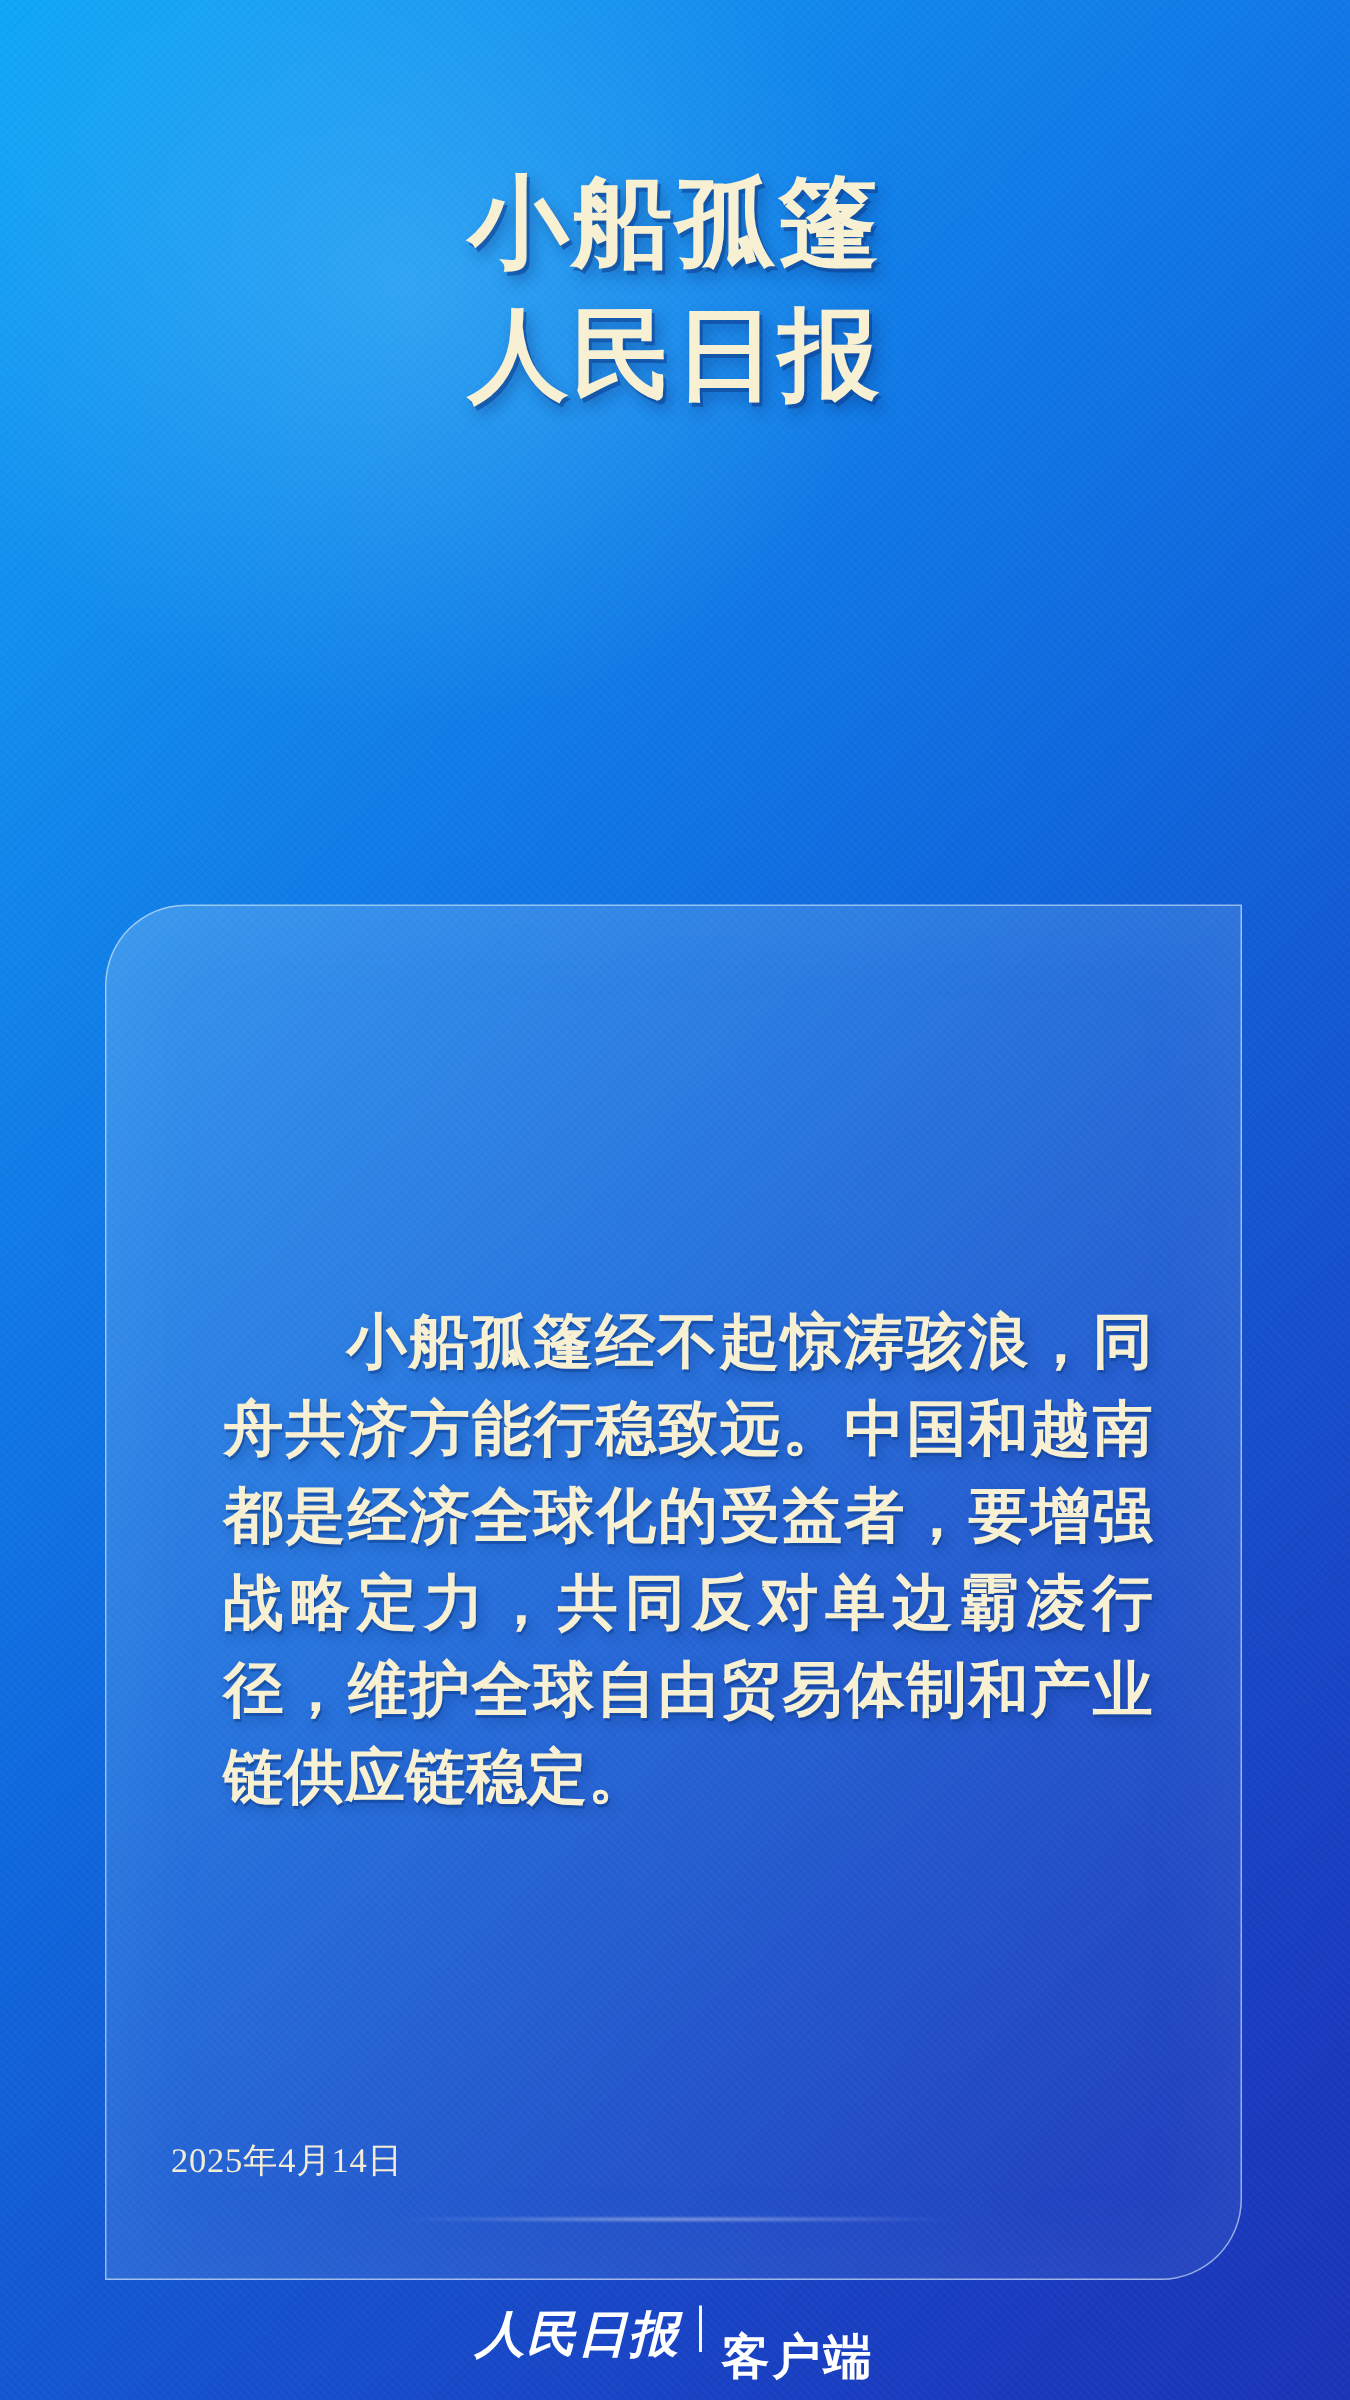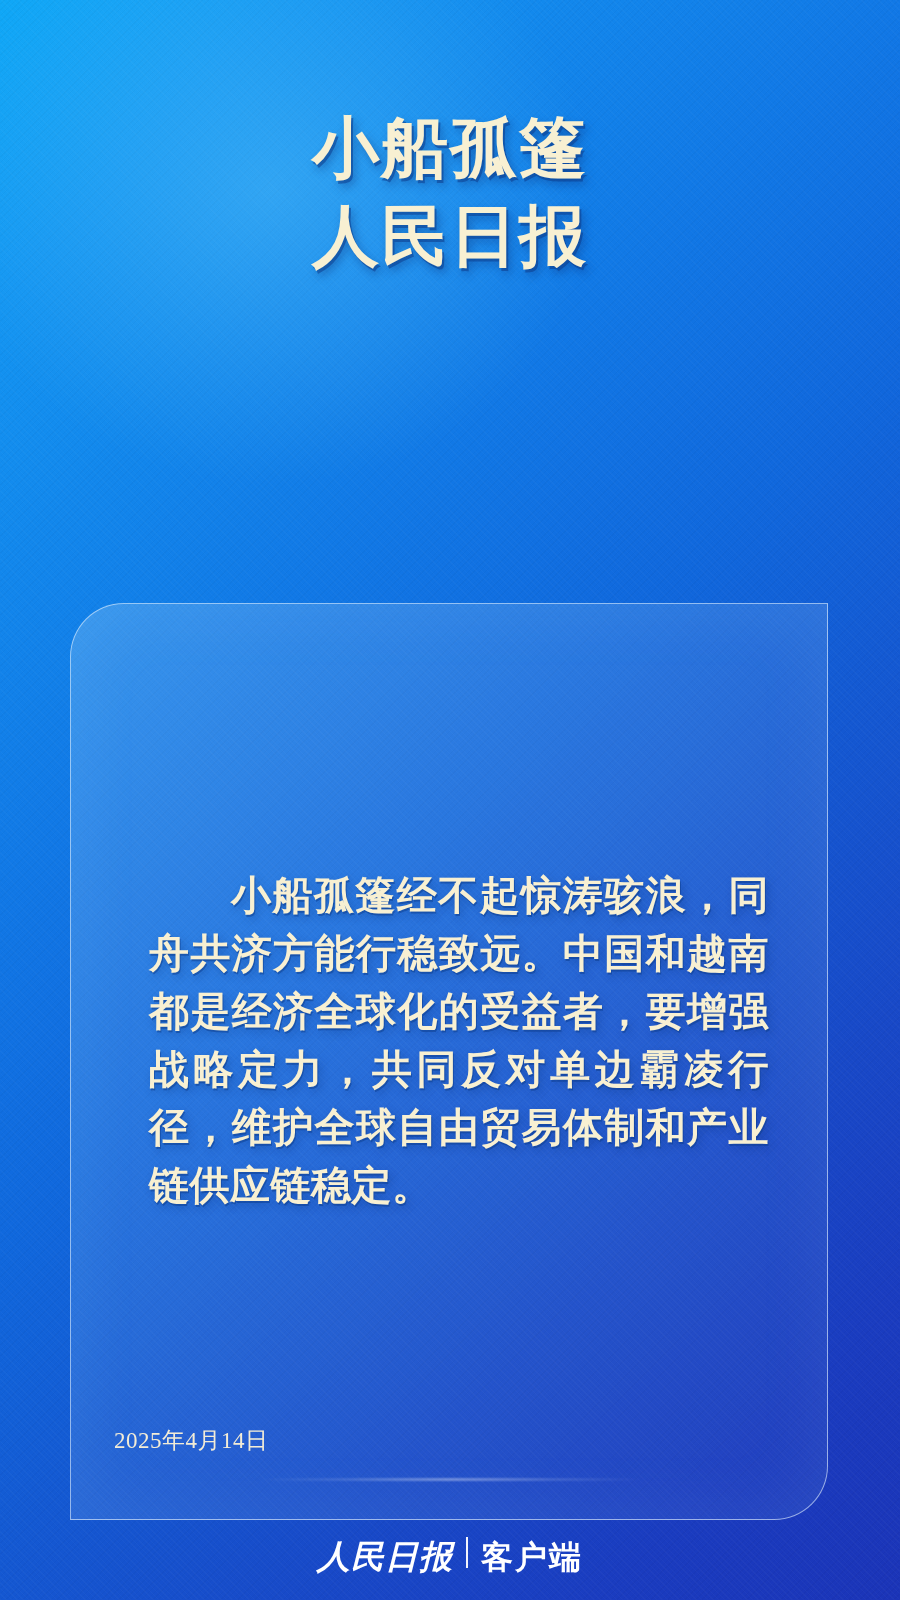--- a/index.html
+++ b/index.html
@@ -177,20 +177,21 @@
     background: #ffffff;
     opacity: 0.95;
   }
   .logo-product {
     font-family: Liberation Serif, serif;
     font-weight: 700;
     font-size: 32px;
     line-height: 40px;
     letter-spacing: 2px;
     color: #ffffff;
+    margin-top: 14px;
   }
 </style>
 </head>
 <body>
 
 <div id="poster">
 
   <div class="headline">
     <div class="headline-line">小船孤篷</div>
     <div class="headline-line">人民日报</div>

